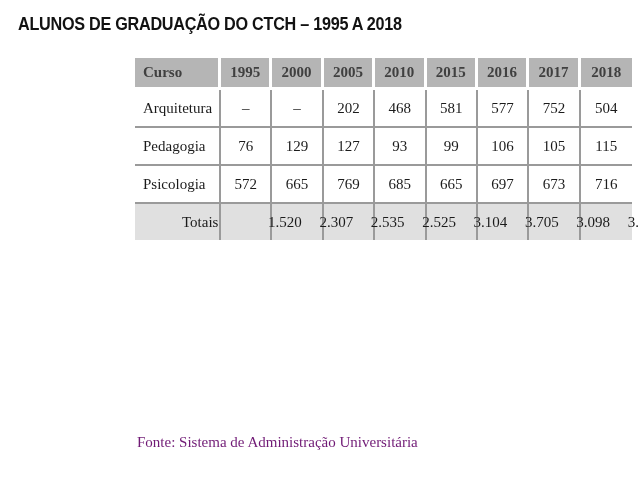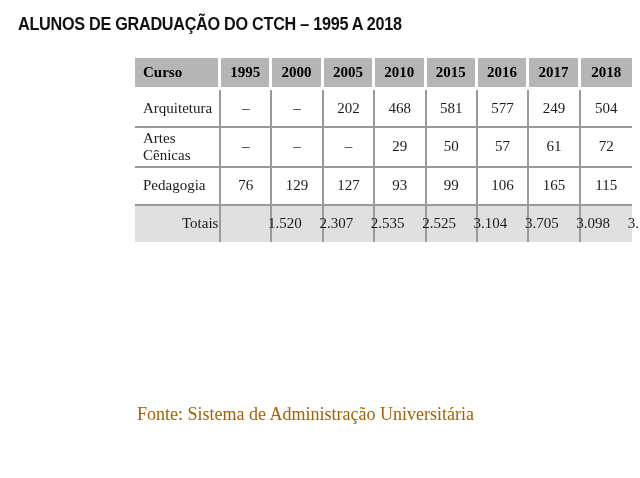--- a/index.html
+++ b/index.html
@@ -36,21 +36,21 @@
   col.curso-col { width: 86px; }
   .tbl th {
     background: var(--header-bg, #b5b5b5);
     border-right: 3px solid #ffffff;
     border-bottom: 3px solid #ffffff;
     font-weight: bold;
     height: 29px;
     text-align: center;
     vertical-align: middle;
     padding: 0 2px;
-    color: #000000;
+    color: #404040;
   }
   .tbl th.curso { text-align: left; padding-left: 8px; }
   .tbl th:last-child { border-right: none; text-align: center; }
   .tbl td {
     border-right: 2px solid var(--grid, #9a9a9a);
     border-bottom: 2px solid var(--grid, #9a9a9a);
     height: 32px;
     text-align: center;
     vertical-align: middle;
     padding: 2px;
@@ -60,23 +60,23 @@
     text-align: left;
     padding-left: 8px;
     font-weight: normal;
     line-height: 1.13;
   }
   .tbl td:last-child { border-right: none; }
   .tbl tbody tr:last-child td { border-bottom: none; }
   .tbl tr.totals td { background: var(--totals-bg, #e0e0e0); padding-left: 47px; }
   .source {
     position: absolute;
-    left: 137px; top: 404px;
-    font-size: 18px;
-    color: #a16207;
+    left: 137px; top: 434px;
+    font-size: 15px;
+    color: #701a75;
   }
 </style>
 </head>
 <body>
 
 <h1 class="title">ALUNOS DE GRADUAÇÃO DO CTCH – 1995 A 2018</h1>
 
 <table class="tbl">
   <colgroup>
     <col class="curso-col">
@@ -104,44 +104,44 @@
   </thead>
   <tbody id="body-rows">
       <tr>
         <td class="curso">Arquitetura</td>
         <td>–</td>
         <td>–</td>
         <td>202</td>
         <td>468</td>
         <td>581</td>
         <td>577</td>
-        <td>249</td>
+        <td>752</td>
         <td>504</td>
-      </tr>
-      <tr>
-        <td class="curso">Artes Cênicas</td>
-        <td>–</td>
-        <td>–</td>
-        <td>–</td>
-        <td>29</td>
-        <td>50</td>
-        <td>57</td>
-        <td>61</td>
-        <td>72</td>
       </tr>
       <tr>
         <td class="curso">Pedagogia</td>
         <td>76</td>
         <td>129</td>
         <td>127</td>
         <td>93</td>
         <td>99</td>
         <td>106</td>
-        <td>165</td>
+        <td>105</td>
         <td>115</td>
+      </tr>
+      <tr>
+        <td class="curso">Psicologia</td>
+        <td>572</td>
+        <td>665</td>
+        <td>769</td>
+        <td>685</td>
+        <td>665</td>
+        <td>697</td>
+        <td>673</td>
+        <td>716</td>
       </tr>
       <tr class="totals">
         <td class="curso">Totais</td>
         <td>1.520</td>
         <td>2.307</td>
         <td>2.535</td>
         <td>2.525</td>
         <td>3.104</td>
         <td>3.705</td>
         <td>3.098</td>

